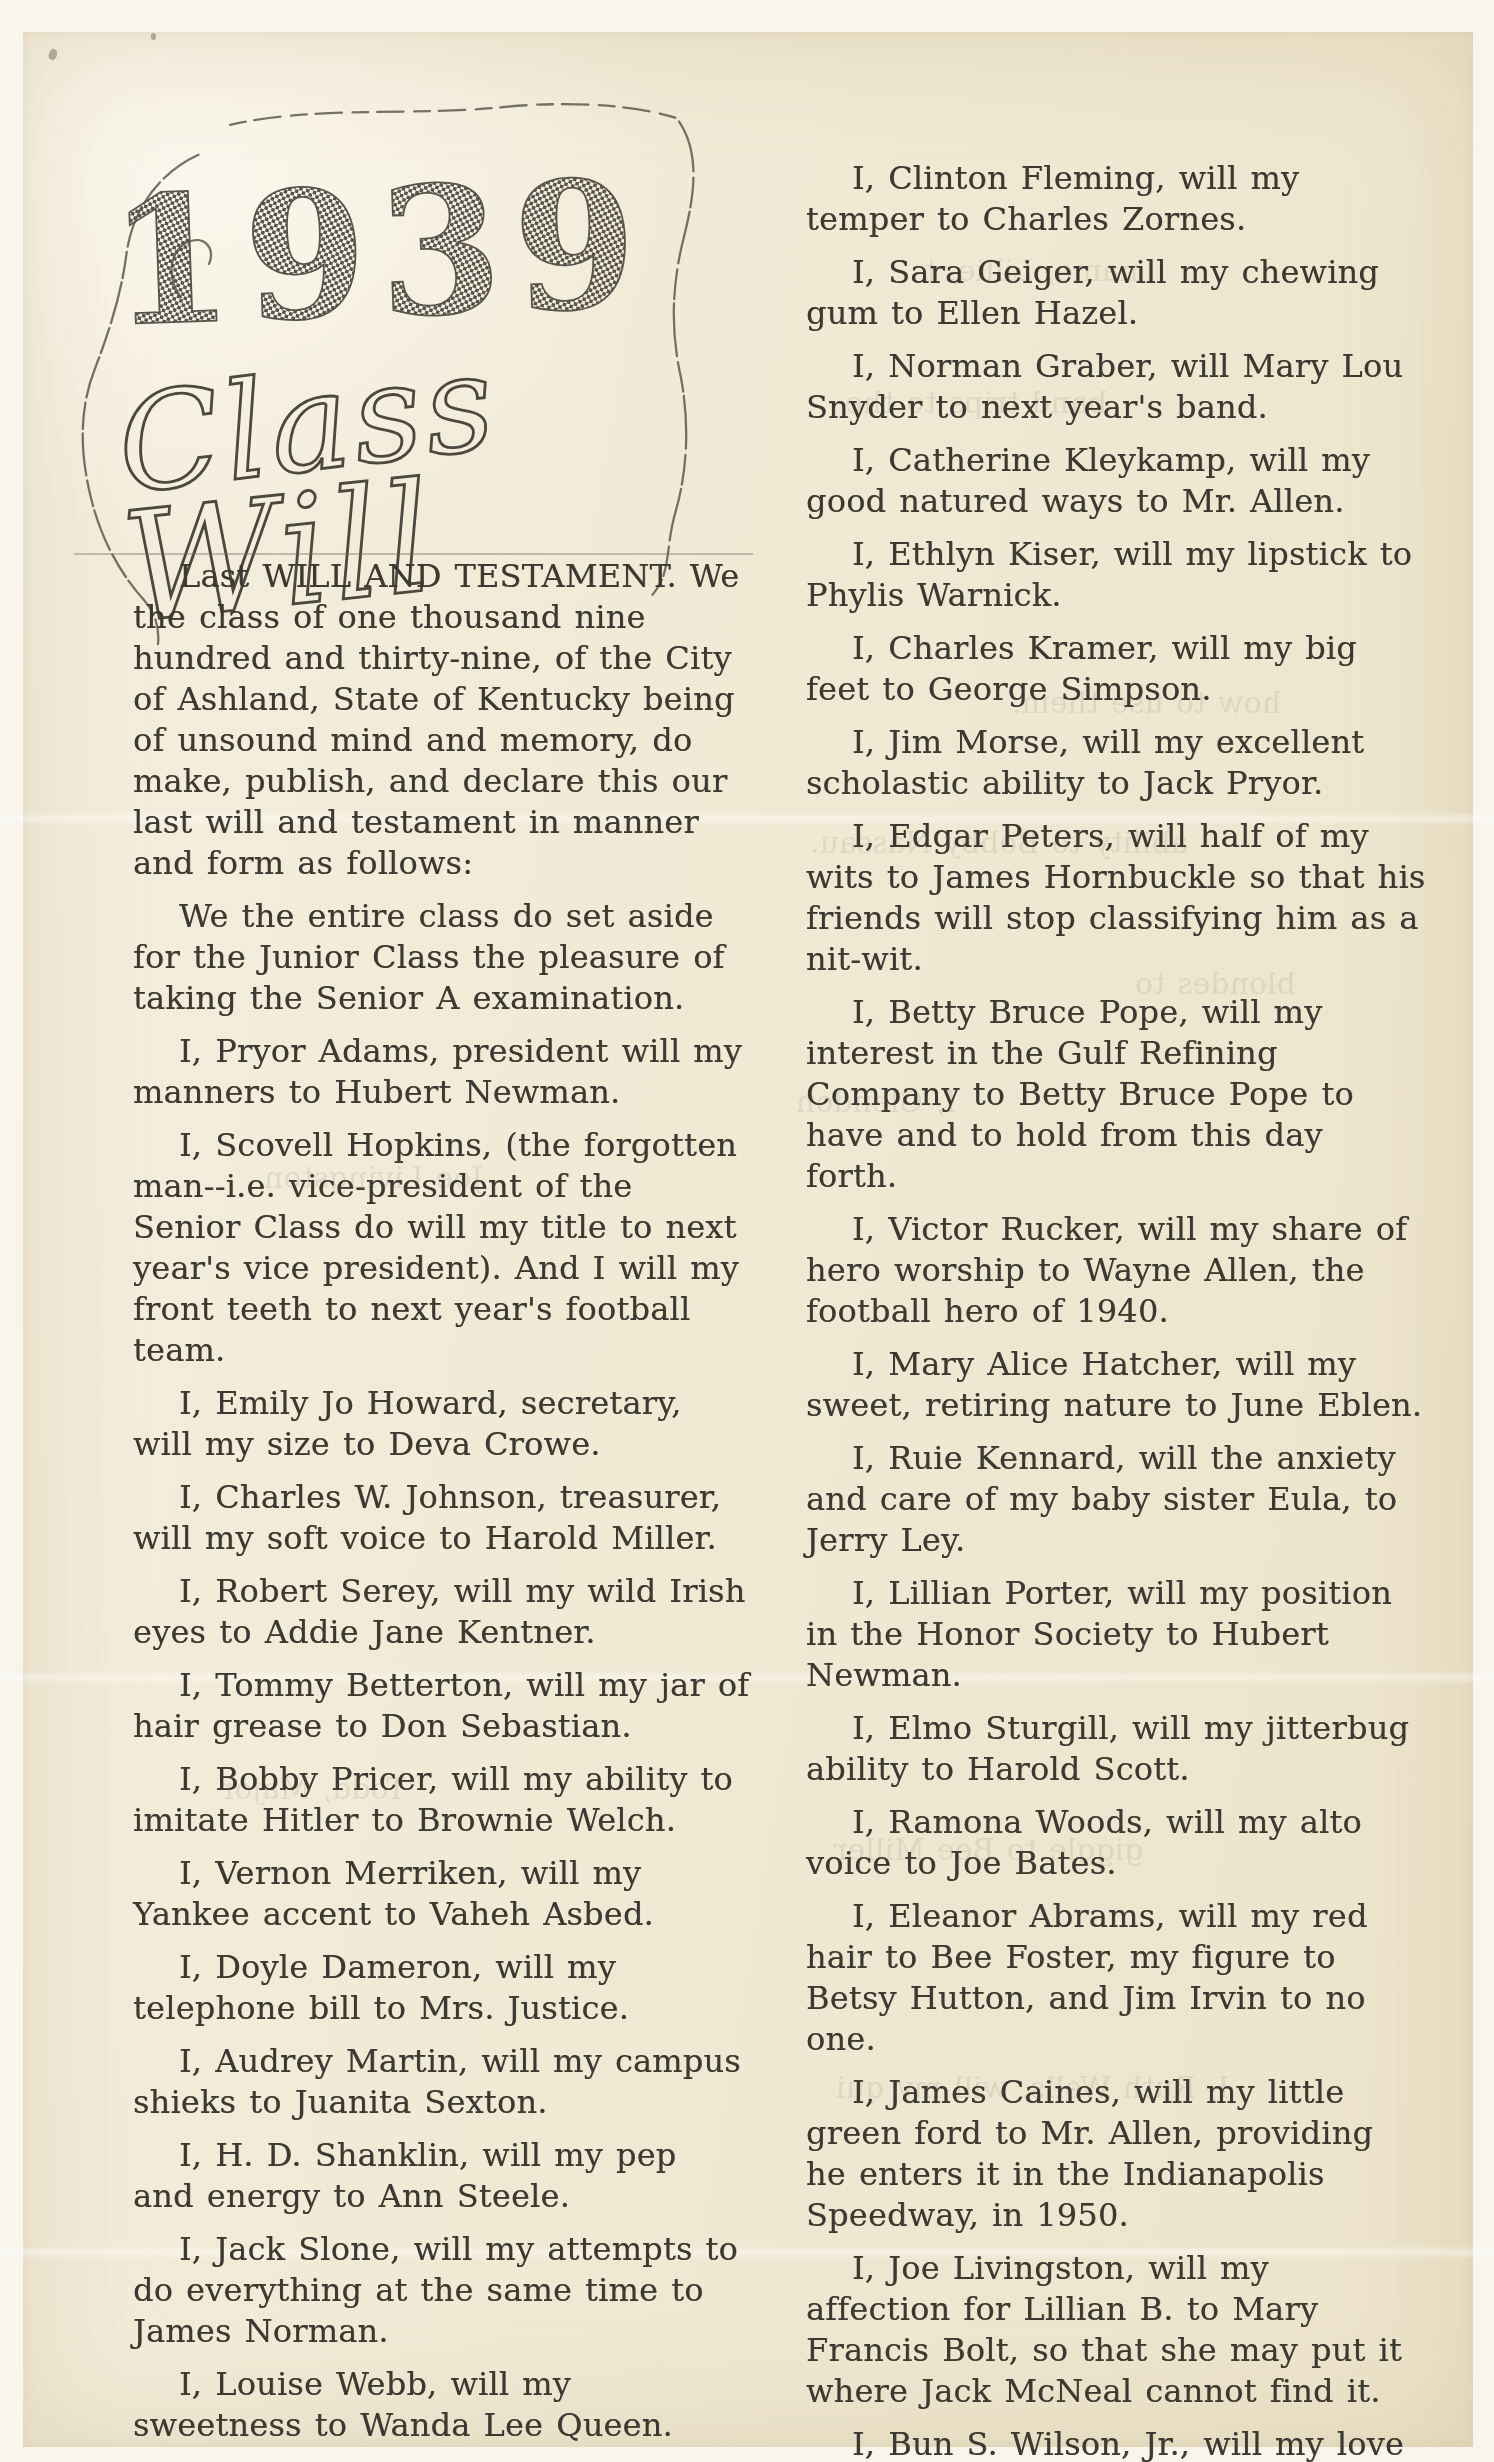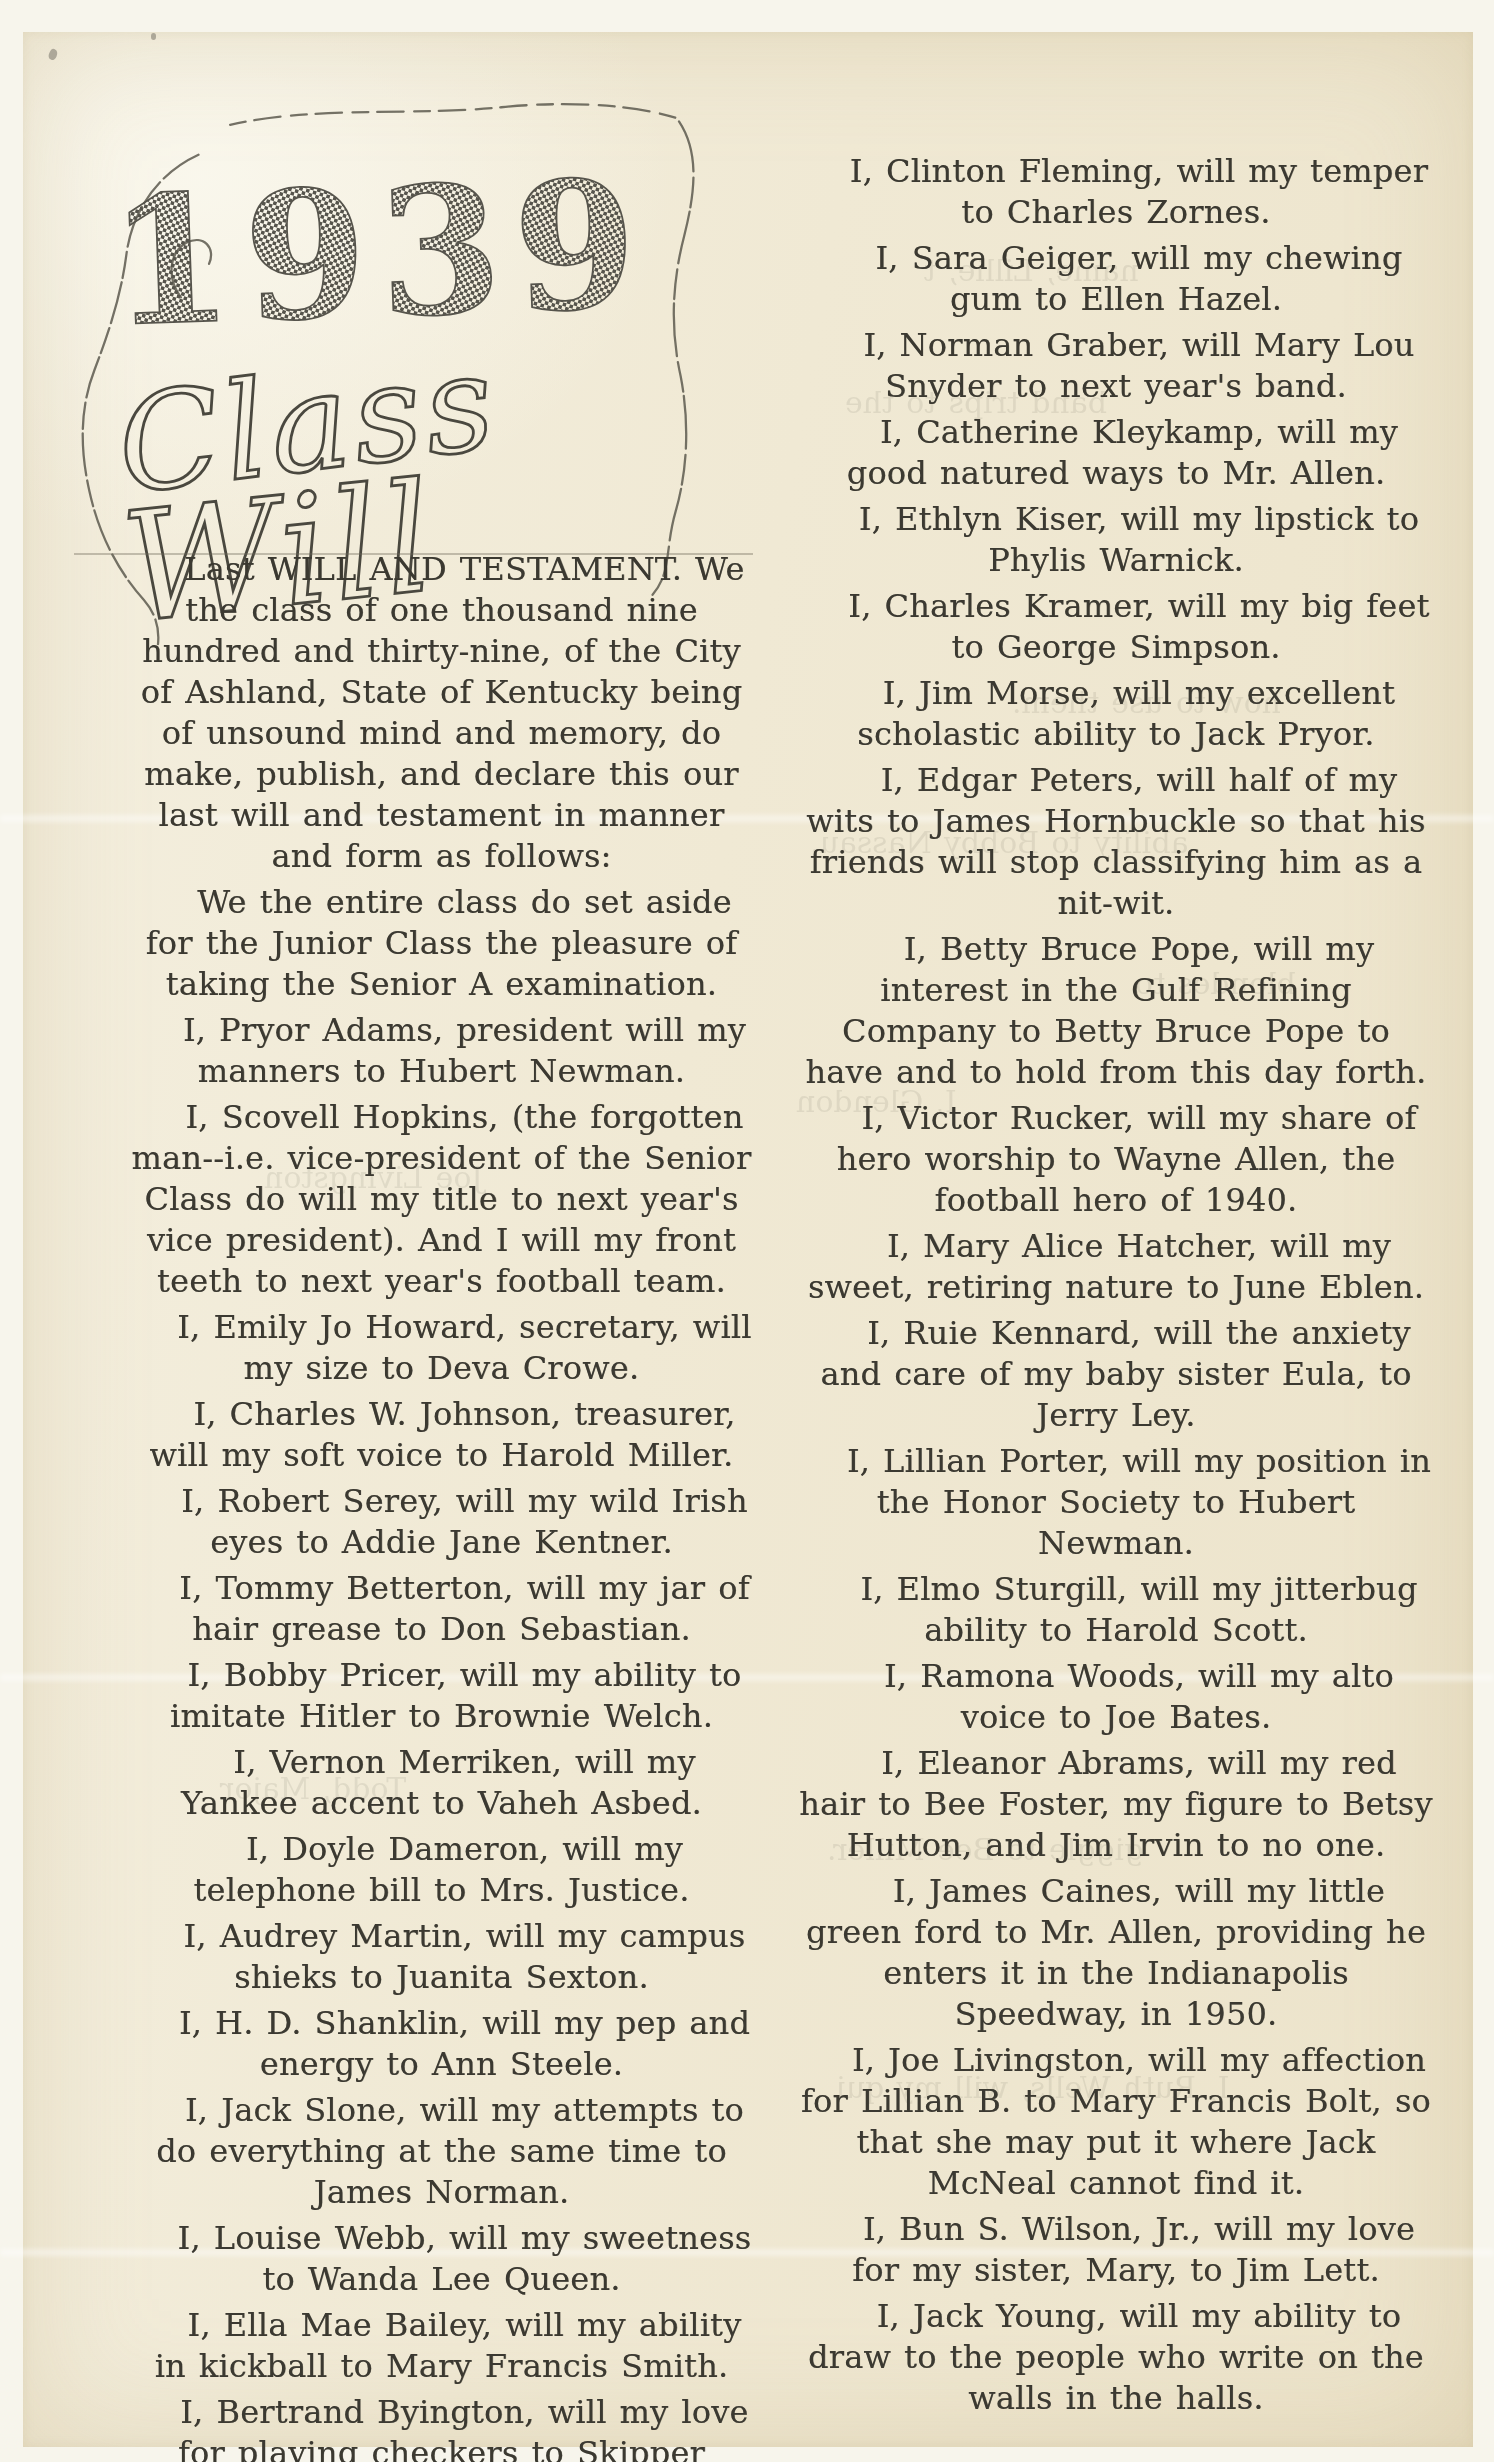--- a/index.html
+++ b/index.html
@@ -17,21 +17,21 @@
       linear-gradient(100deg, #f4efdf 0%, #f0e9d4 45%, #ece3ca 100%);
     box-shadow: inset 0 0 123px rgba(185,165,115,.28), inset 0 0 10.6px rgba(185,165,115,.18);
   }
   .col {
     position:absolute;
     font-size:32px; line-height:41px;
     color:#3b3931;
     word-spacing:2.6px; letter-spacing:0.2px;
     text-shadow:0.3px 0.4px 0 rgba(59,57,49,.5);
   }
-  .col p { margin:5px; text-indent:46px;text-align:center; }
+  .col p { margin:12px; text-indent:46px; }
   .col-left  { left:121px; top:544px; width:641px; }
   .col-right { left:794px; top:146px; width:644px; }
 
   .banner-svg { position:absolute; left:26.4px; top:79px; }
 
   .rule {
     position:absolute; left:74px; top:553px; width:679px; height:1.8px;
     background:rgba(110,105,90,.38);
   }
   .crease {

